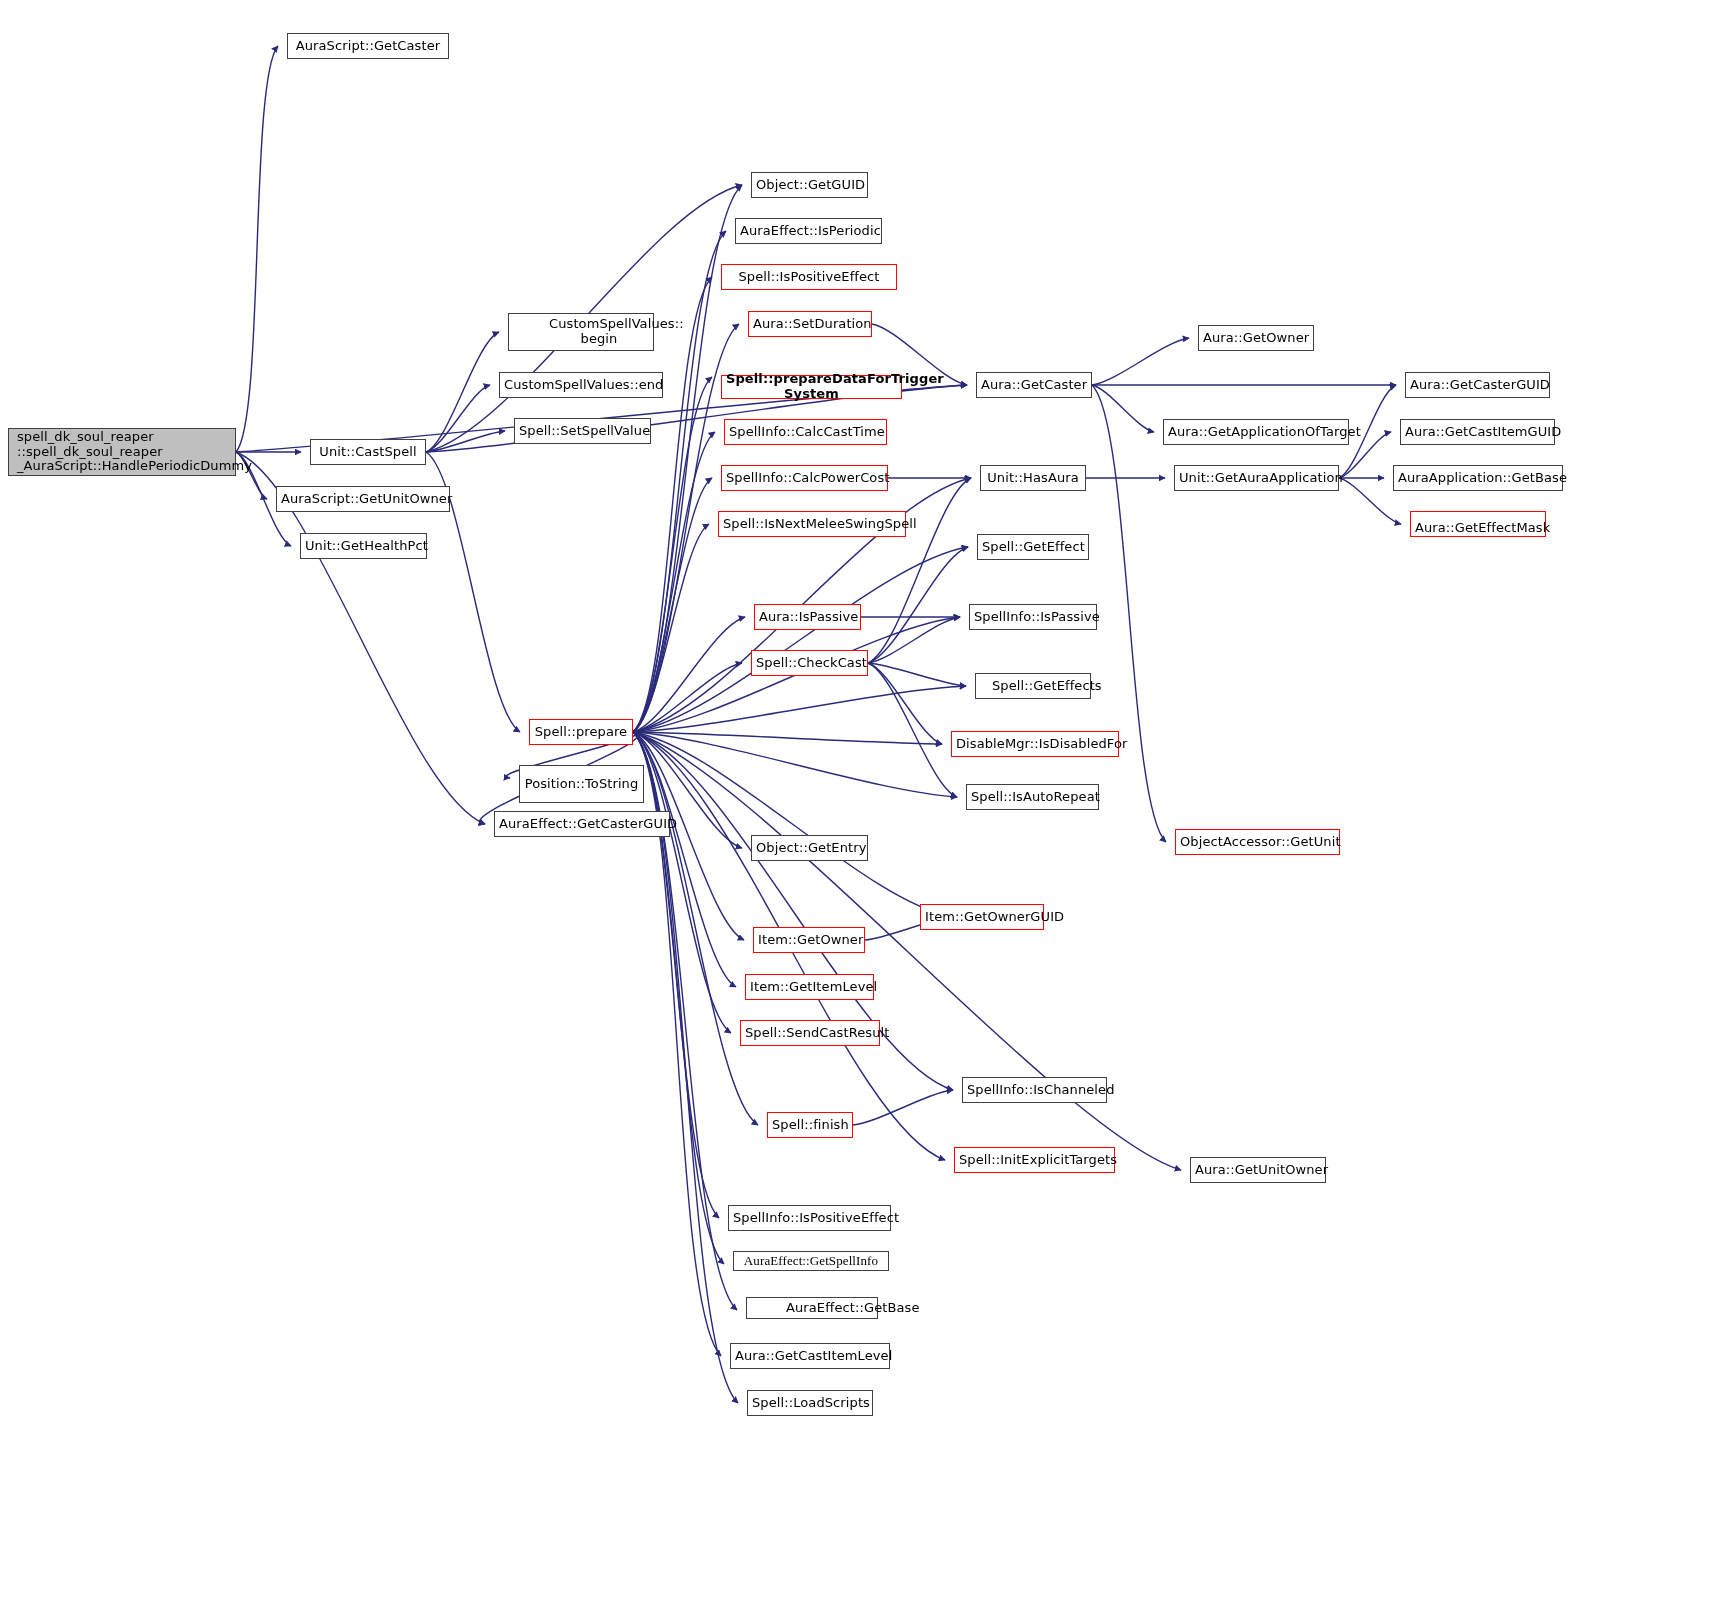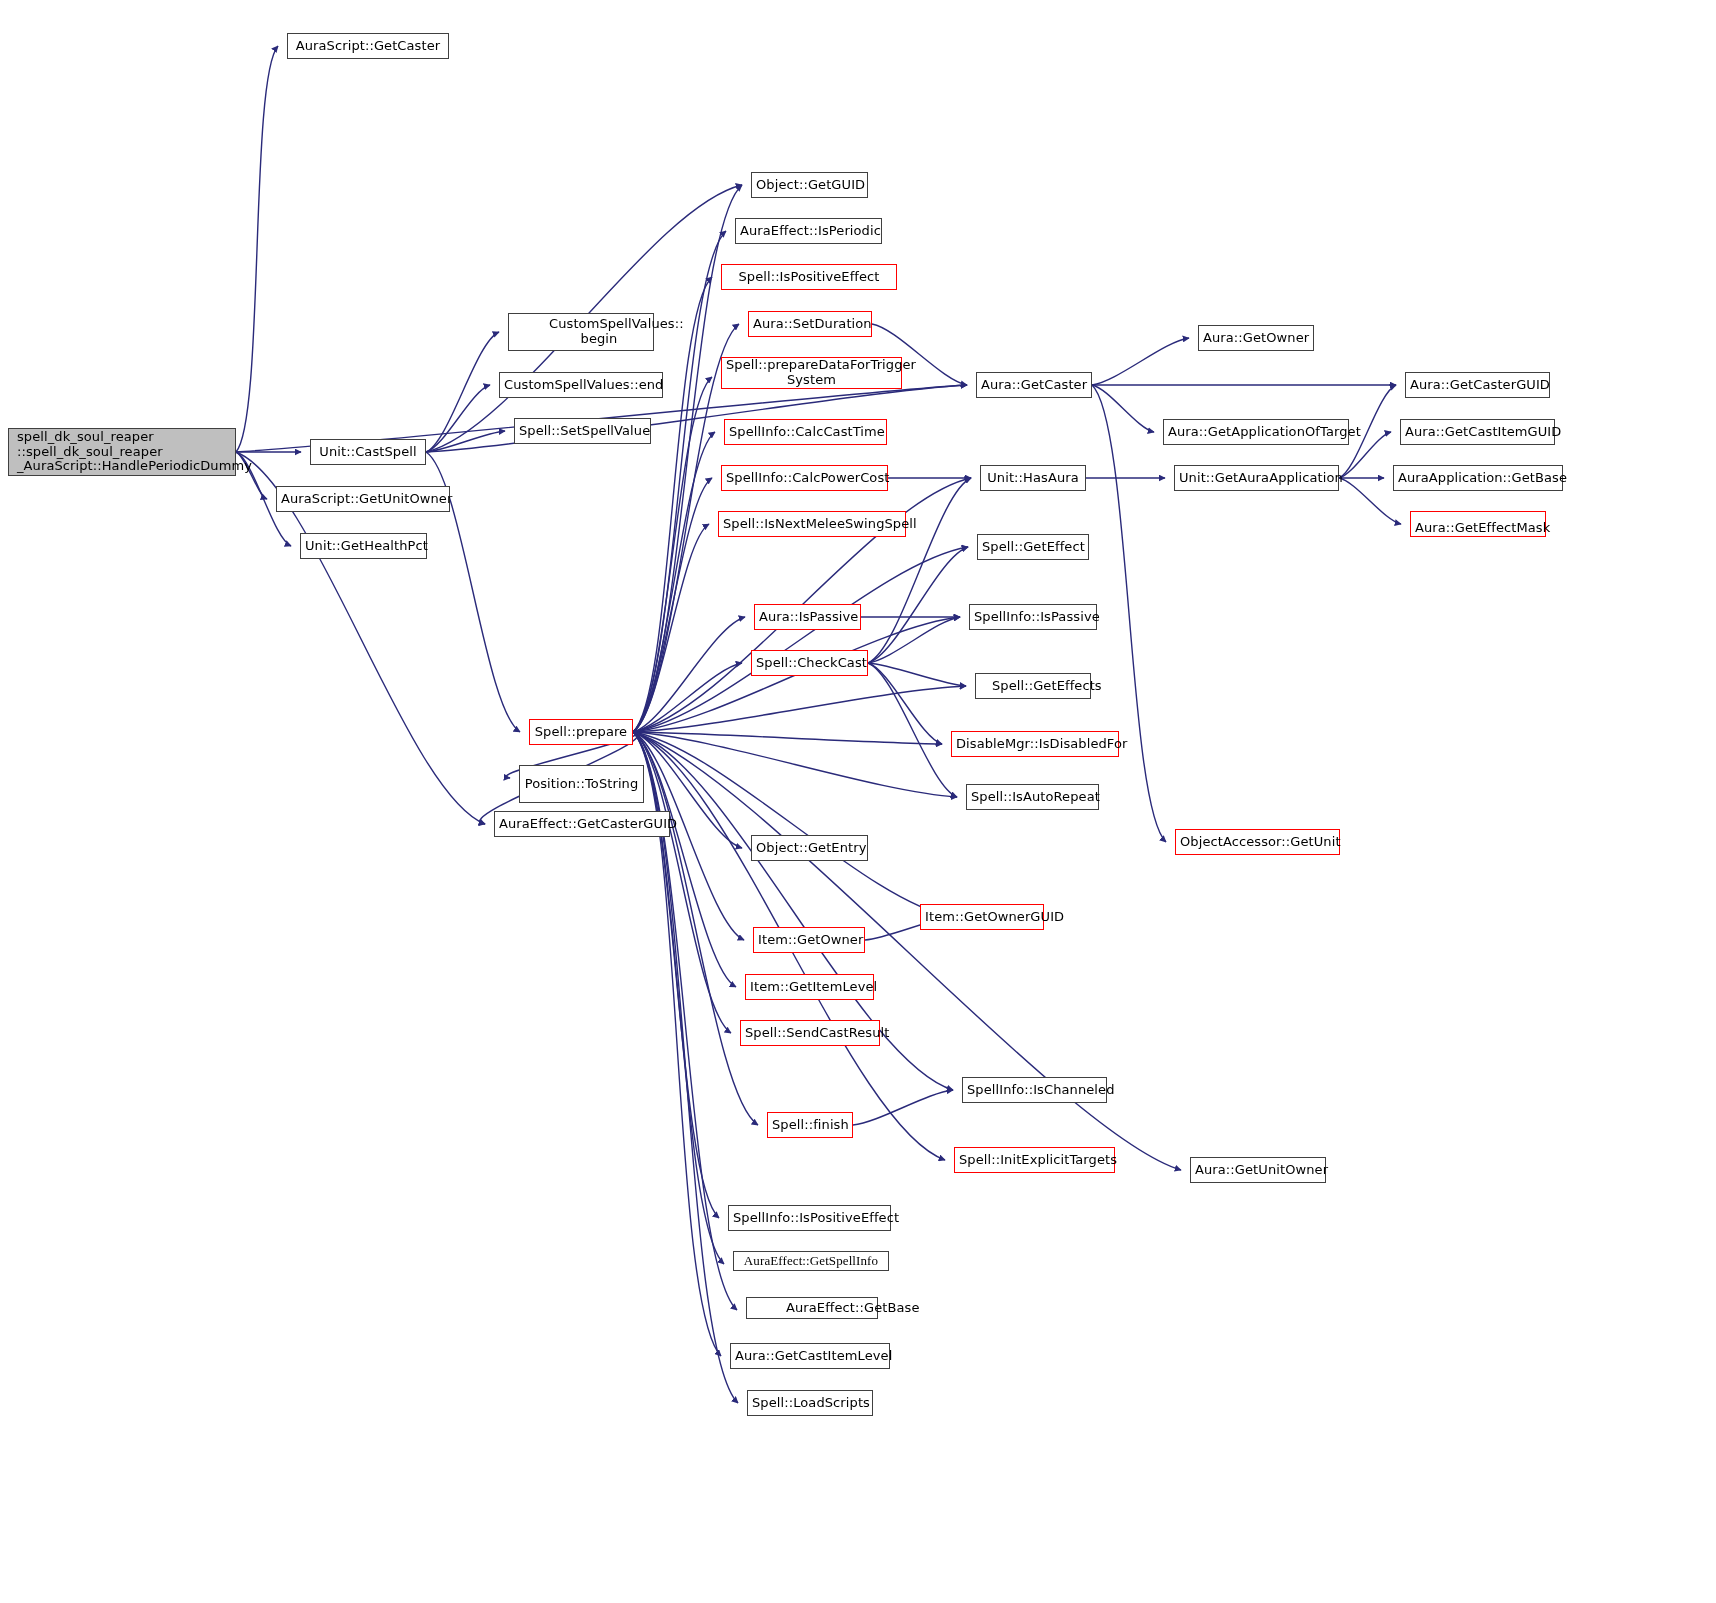--- a/index.html
+++ b/index.html
@@ -137,21 +137,21 @@
     <div class="node" style="left: 276px; top: 486px; width: 174px; height: 26px;"><span class="node-label">AuraScript::GetUnitOwner</span></div>
     <div class="node" style="left: 300px; top: 533px; width: 127px; height: 26px;"><span class="node-label">Unit::GetHealthPct</span></div>
     <div class="node" style="left: 508px; top: 313px; width: 146px; height: 38px; padding-left: 40px;"><span class="node-label">CustomSpellValues::
 begin</span></div>
     <div class="node" style="left: 499px; top: 372px; width: 164px; height: 26px;"><span class="node-label">CustomSpellValues::end</span></div>
     <div class="node" style="left: 514px; top: 418px; width: 137px; height: 26px;"><span class="node-label">Spell::SetSpellValue</span></div>
     <div class="node" style="left: 751px; top: 172px; width: 117px; height: 26px;"><span class="node-label">Object::GetGUID</span></div>
     <div class="node" style="left: 735px; top: 218px; width: 147px; height: 26px;"><span class="node-label">AuraEffect::IsPeriodic</span></div>
     <div class="node red" style="left: 721px; top: 264px; width: 176px; height: 26px;"><span class="node-label">Spell::IsPositiveEffect</span></div>
     <div class="node red" style="left: 748px; top: 311px; width: 124px; height: 26px;"><span class="node-label">Aura::SetDuration</span></div>
-    <div class="node red" style="left: 721px; top: 357px; width: 181px; height: 32px;"><span class="node-label">Spell::prepareDataForTrigger
+    <div class="node red" style="left: 721px; top: 375px; width: 181px; height: 24px; font-weight: bold;"><span class="node-label">Spell::prepareDataForTrigger
 System</span></div>
     <div class="node red" style="left: 724px; top: 419px; width: 163px; height: 26px;"><span class="node-label">SpellInfo::CalcCastTime</span></div>
     <div class="node red" style="left: 721px; top: 465px; width: 167px; height: 26px;"><span class="node-label">SpellInfo::CalcPowerCost</span></div>
     <div class="node red" style="left: 718px; top: 511px; width: 188px; height: 26px;"><span class="node-label">Spell::IsNextMeleeSwingSpell</span></div>
     <div class="node" style="left: 977px; top: 534px; width: 112px; height: 26px;"><span class="node-label">Spell::GetEffect</span></div>
     <div class="node red" style="left: 754px; top: 604px; width: 107px; height: 26px;"><span class="node-label">Aura::IsPassive</span></div>
     <div class="node" style="left: 969px; top: 604px; width: 128px; height: 26px;"><span class="node-label">SpellInfo::IsPassive</span></div>
     <div class="node red" style="left: 751px; top: 650px; width: 117px; height: 26px;"><span class="node-label">Spell::CheckCast</span></div>
     <div class="node" style="left: 975px; top: 673px; width: 116px; height: 26px; padding-left: 16px;"><span class="node-label">Spell::GetEffects</span></div>
     <div class="node red" style="left: 529px; top: 719px; width: 104px; height: 26px;"><span class="node-label">Spell::prepare</span></div>

